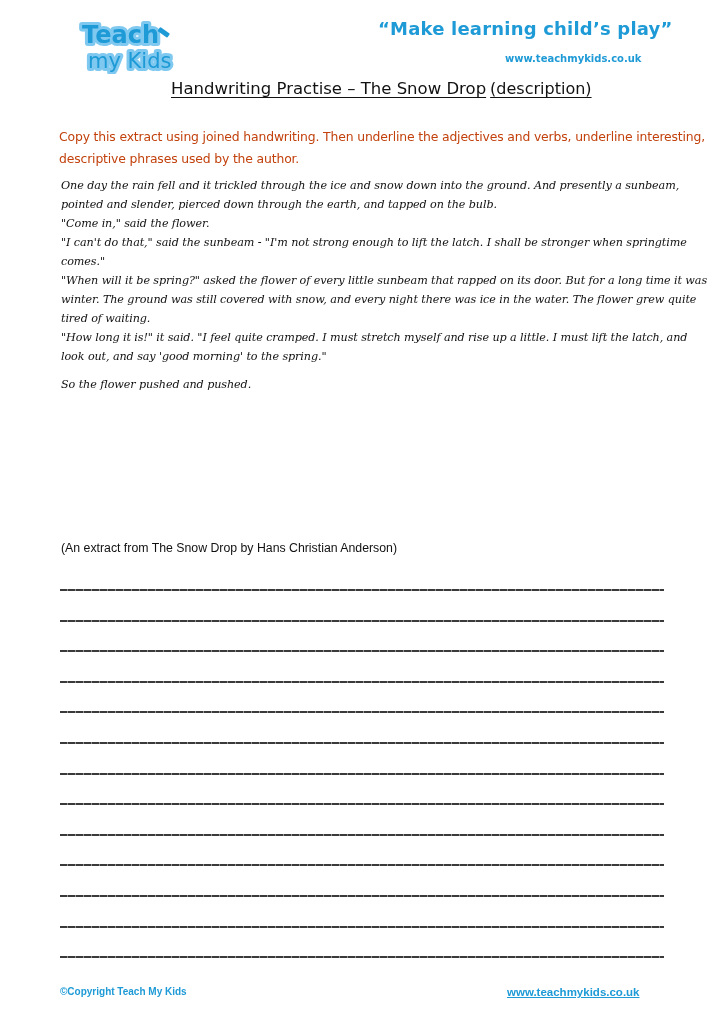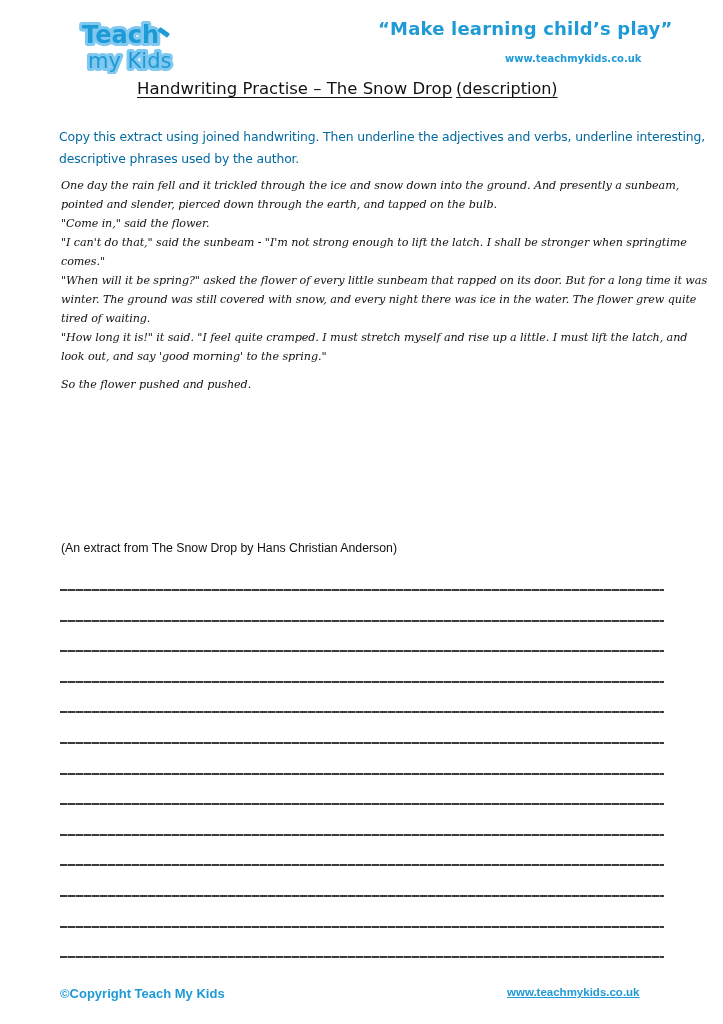--- a/index.html
+++ b/index.html
@@ -5,37 +5,37 @@
     html, body { margin: 0; padding: 0; background: #ffffff; }
     body { width: 723px; height: 1024px; position: relative; overflow: hidden; font-family: "DejaVu Sans", sans-serif; color: #111; }
 
     .logo { position: absolute; left: 76px; top: 16px; width: 100px; height: 58px; }
     .logo svg { width: 100%; height: 100%; }
 
     .tagline { position: absolute; left: 378px; top: 18px; font-family: "DejaVu Sans", sans-serif; font-weight: bold; font-size: 18px; color: #1e9ad6; letter-spacing: 0.2px; white-space: nowrap; }
     .site-top { position: absolute; left: 505px; top: 53px; font-family: "DejaVu Sans", sans-serif; font-weight: bold; font-size: 10px; color: #1e9ad6; white-space: nowrap; }
 
     .title { position: absolute; left: 137px; top: 79px; font-family: "DejaVu Sans", sans-serif; font-size: 16.5px; color: #111; white-space: nowrap; }
-    .title .main { text-decoration: underline; text-underline-offset: 3px; }
+    .title .main { text-decoration: underline; text-underline-offset: 3px; margin-left: 34px; }
     .title .sub { font-size: 16px; text-decoration: underline; text-underline-offset: 3px; margin-left: 4px; }
 
-    .instructions { position: absolute; left: 59px; top: 126px; width: 650px; font-family: "DejaVu Sans", sans-serif; font-size: 12.4px; line-height: 22px; color: #0369a1; letter-spacing: -0.15px; }
+    .instructions { position: absolute; left: 59px; top: 126px; width: 650px; font-family: "DejaVu Sans", sans-serif; font-size: 12.4px; line-height: 22px; color: #c2410c; letter-spacing: -0.15px; }
 
     .extract { position: absolute; left: 61px; top: 176px; width: 650px; font-family: "DejaVu Serif", serif; font-style: italic; font-size: 11.2px; color: #111; letter-spacing: -0.1px; }
     .extract p { margin: 0; line-height: 19px; }
     .extract p + p { }
     .extract p.last { margin-top: 9px; }
 
     .attribution { position: absolute; left: 61px; top: 541px; font-family: "Liberation Sans", sans-serif; font-size: 12.3px; color: #111; white-space: nowrap; text-align: right; }
 
     .lines { position: absolute; left: 60px; top: 589px; width: 604px; }
     .line { height: 0; border-top: 2px dashed #3a3a3a; border-top-style: solid; margin-bottom: 28.6px; position: relative; }
     .line::after { content: ""; position: absolute; left: 0; right: 0; top: -2px; height: 2px; background: repeating-linear-gradient(90deg, transparent 0 7px, rgba(255,255,255,0.45) 7px 8px); }
 
-    .footer-left { position: absolute; left: 60px; top: 986px; font-family: "Liberation Sans", sans-serif; font-weight: bold; font-size: 13px; color: #1e9ad6; }
+    .footer-left { position: absolute; left: 60px; top: 986px; font-family: "Liberation Sans", sans-serif; font-weight: bold; font-size: 10px; color: #1e9ad6; }
     .footer-right { position: absolute; left: 507px; top: 986px; font-family: "Liberation Sans", sans-serif; font-weight: bold; font-size: 11.5px; color: #1e9ad6; text-decoration: underline; }
   </style>
 </head>
 <body>
 
 <div class="logo">
   <svg viewBox="0 0 100 58">
     <text x="6" y="27" font-family="DejaVu Sans, sans-serif" font-weight="bold" font-size="24" fill="#ffffff" stroke="#7fc8ef" stroke-width="6" stroke-linejoin="round">Teach</text>
     <text x="6" y="27" font-family="DejaVu Sans, sans-serif" font-weight="bold" font-size="24" fill="#1e9ad6">Teach</text>
     <text x="12" y="52" font-family="DejaVu Sans, sans-serif" font-size="21" fill="#ffffff" stroke="#7fc8ef" stroke-width="6" stroke-linejoin="round">my Kids</text>

